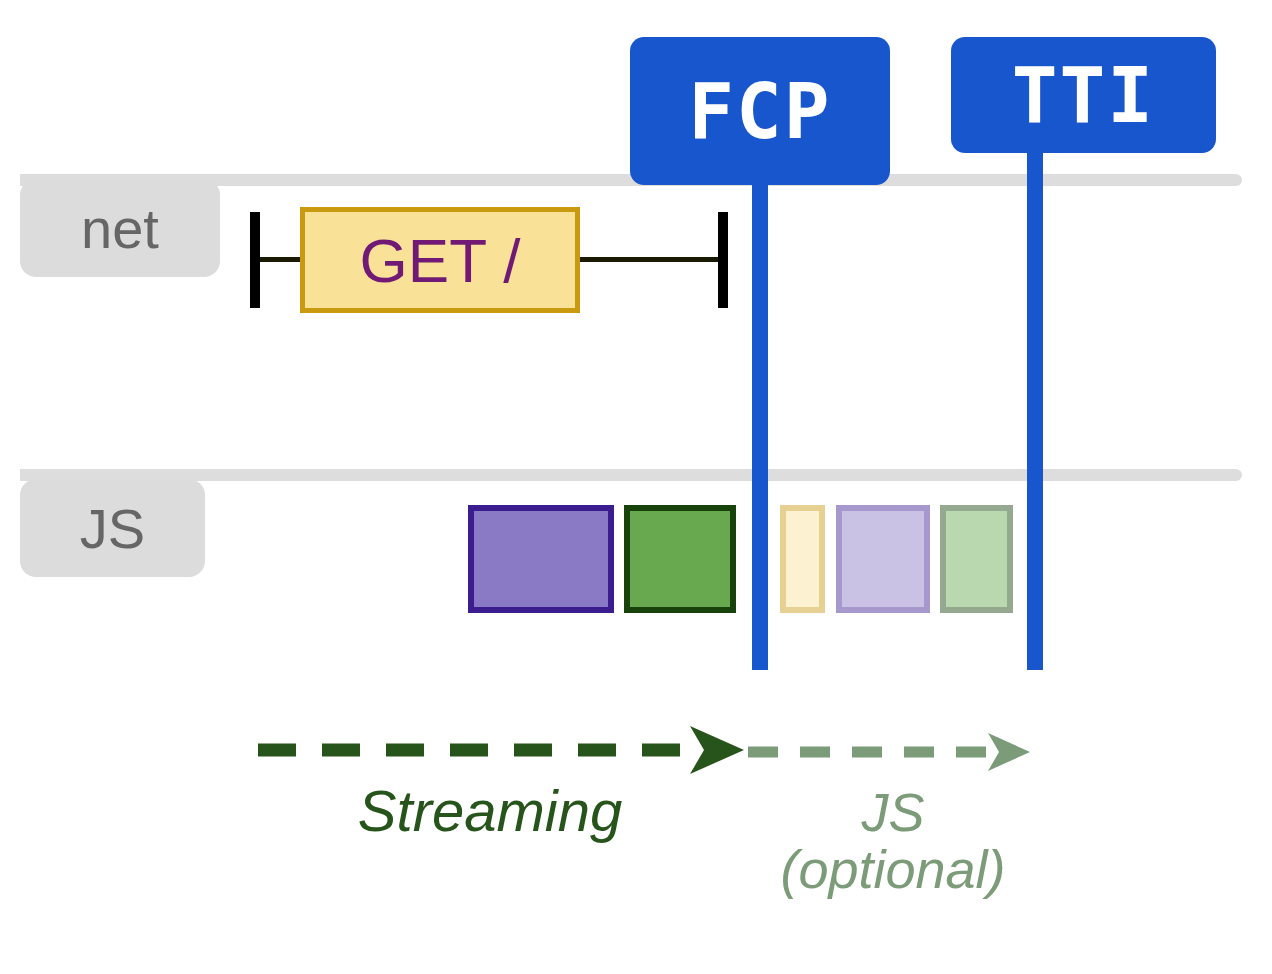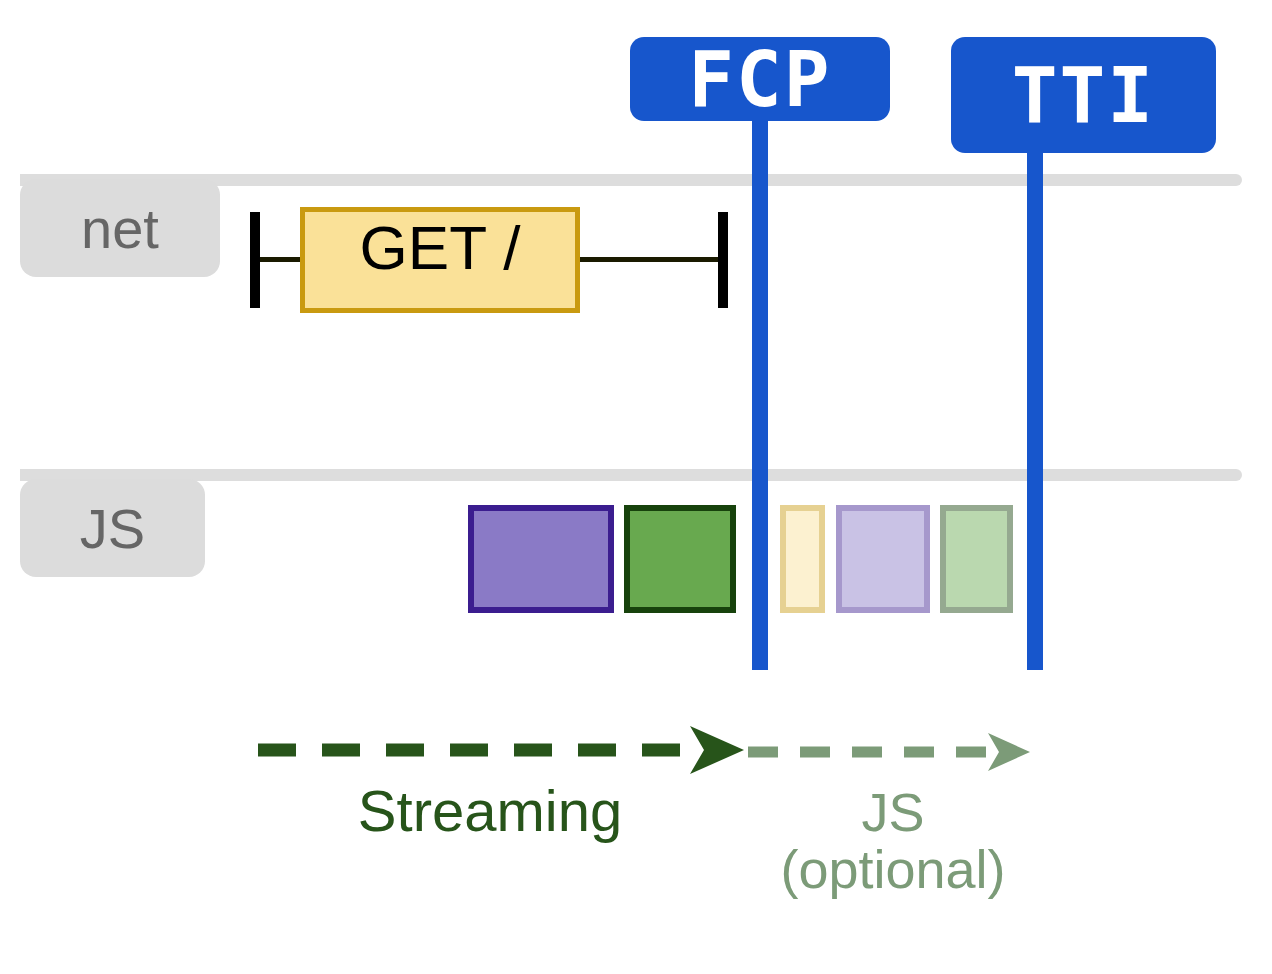--- a/index.html
+++ b/index.html
@@ -65,36 +65,38 @@
     position: absolute;
     height: 5px;
     background: #1a1a00;
   }
   .req-box {
     position: absolute;
     background: #fae198;
     border: 5px solid #c99a10;
     box-sizing: border-box;
     display: flex;
+    align-items: center;
     justify-content: center;
-    color: #000000;
+    color: #701a75;
   }
 
   
   .task {
     position: absolute;
     box-sizing: border-box;
   }
 
   
   .phase-label {
     position: absolute;
     text-align: center;
     line-height: 1.06;
     white-space: pre-line;
+    font-style: italic;
   }
   svg.arrow { position: absolute; overflow: visible; }
 </style>
 </head>
 <body>
 
 <div id="stage">
 
   <div class="lane-rule" style="left:20px; top:174px; width:1222px; height:12px;"></div>
   <div class="lane-rule" style="left:20px; top:469px; width:1222px; height:12px;"></div>
@@ -116,21 +118,21 @@
 
   <div class="task" style="left:468px; top:505px; width:146px; height:108px; background:#8a7ac6; border:6px solid #3b1d8f;"></div>
   <div class="task" style="left:624px; top:505px; width:112px; height:108px; background:#68a94f; border:6px solid #17420c;"></div>
   <div class="task" style="left:780px; top:505px; width:45px; height:108px; background:#fae198; border:6px solid #c99a10; opacity:0.45;"></div>
   <div class="task" style="left:836px; top:505px; width:94px; height:108px; background:#8a7ac6; border:6px solid #3b1d8f; opacity:0.45;"></div>
   <div class="task" style="left:940px; top:505px; width:73px; height:108px; background:#68a94f; border:6px solid #17420c; opacity:0.45;"></div>
 
   <div class="marker-line" style="left:752px; top:110px; height:560px;"></div>
   <div class="marker-line" style="left:1027px; top:110px; height:560px;"></div>
 
-  <div class="marker-badge" style="left:630px; top:37px; width:260px; height:84px; font-size:76px;">
+  <div class="marker-badge" style="left:630px; top:37px; width:260px; height:148px; font-size:76px;">
     <span>FCP</span>
   </div>
   <div class="marker-badge" style="left:907px; top:37px; width:265px; height:116px; font-size:76px;margin-left:44px;">
     <span>TTI</span>
   </div>
 
   <svg class="arrow" style="left:0; top:0;" width="1272" height="974">
     <line x1="258" y1="750" x2="700" y2="750" stroke="#27541a" stroke-width="13" stroke-dasharray="38 26"></line>
     <polygon points="690,726 744,750 690,774 704,750" fill="#27541a"></polygon>
   </svg>

